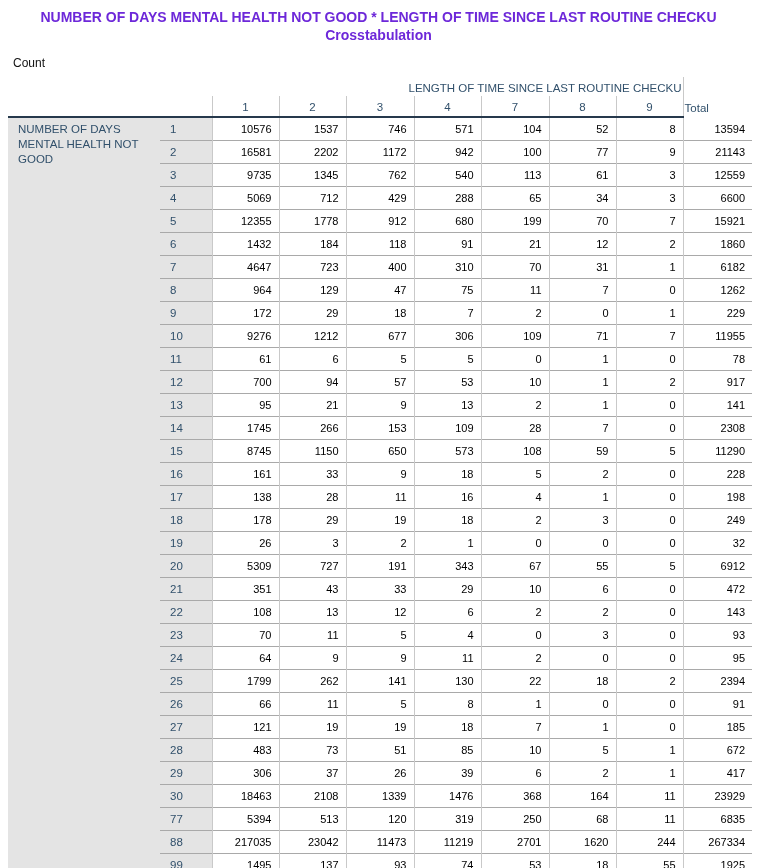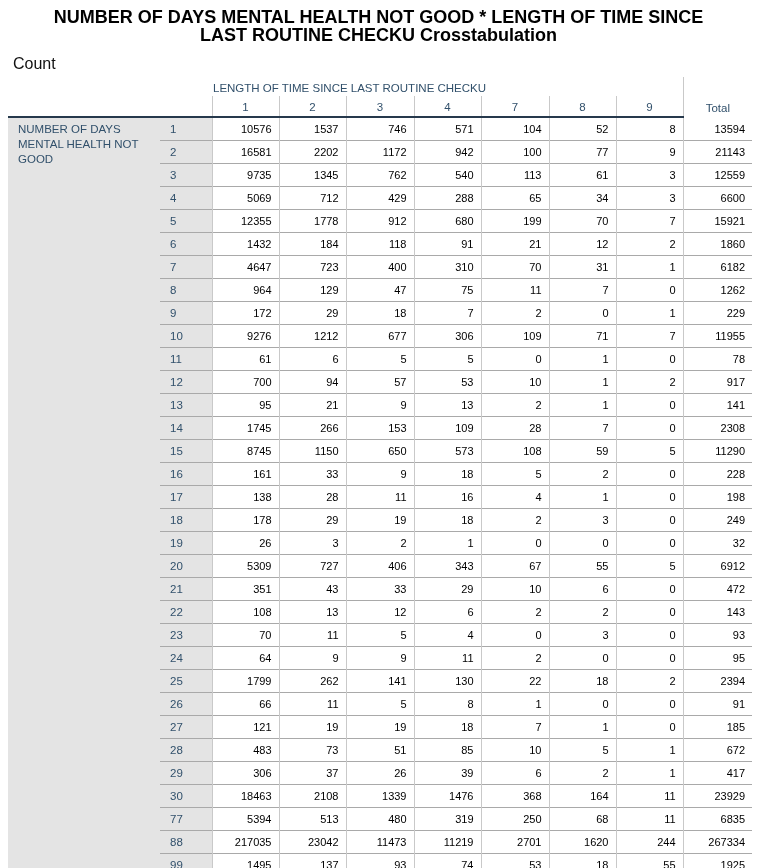--- a/index.html
+++ b/index.html
@@ -12,44 +12,44 @@
   }
   *{box-sizing:border-box;}
   html,body{margin:0;padding:0;}
   body{
     width:757px;height:868px;background:#FFFFFF;
     font-family:"Liberation Sans","DejaVu Sans",sans-serif;
     -webkit-font-smoothing:antialiased;
   }
   .title{
     margin:8px auto 0 auto;max-width:692px;
-    text-align:center;font-size:18px;font-weight:bold;color:#000000;
+    text-align:center;font-size:14px;font-weight:bold;color:#6d28d9;
     line-height:18px;
   }
   .count{
-    margin:13px 0 7px 13px;font-size:16px;color:#111;line-height:13px;
+    margin:13px 0 7px 13px;font-size:12px;color:#111;line-height:13px;
   }
   table{
     border-collapse:collapse;table-layout:fixed;
     margin-left:8px;width:744px;
   }
   td{overflow:hidden;white-space:nowrap;}
   
   td.corner{background:#fff;border:none;}
   td.spanner{
-    text-align:left;vertical-align:bottom;color:var(--label-text);
+    text-align:right;vertical-align:bottom;color:var(--label-text);
     font-size:11.5px;height:19px;padding-bottom:2px;
   }
   td.colhead{
     text-align:center;vertical-align:bottom;color:var(--label-text);
     font-size:11.5px;height:21px;padding-bottom:3px;
     border-left:1px solid var(--colline);
   }
   td.tot-head{
-    text-align:center;vertical-align:bottom;color:var(--label-text);
+    text-align:left;vertical-align:bottom;color:var(--label-text);
     font-size:11.5px;padding-bottom:3px;
     border-left:1px solid var(--colline);
   }
   tr.colhead-row td{border-bottom:2px solid var(--dark);}
   
   td.stub{
     background:var(--stub-bg);vertical-align:top;
     color:var(--label-text);font-size:11.5px;line-height:15px;
     padding:4px 8px 0 10px;white-space:normal;
   }
@@ -314,21 +314,21 @@
           <td class="num">1</td>
           <td class="num">0</td>
           <td class="num">0</td>
           <td class="num">0</td>
           <td class="num">32</td>
         </tr>
         <tr>
           <td class="rowlab">20</td>
           <td class="num">5309</td>
           <td class="num">727</td>
-          <td class="num">406</td>
+          <td class="num">191</td>
           <td class="num">343</td>
           <td class="num">67</td>
           <td class="num">55</td>
           <td class="num">5</td>
           <td class="num">6912</td>
         </tr>
         <tr>
           <td class="rowlab">21</td>
           <td class="num">351</td>
           <td class="num">43</td>
@@ -435,21 +435,21 @@
           <td class="num">1476</td>
           <td class="num">368</td>
           <td class="num">164</td>
           <td class="num">11</td>
           <td class="num">23929</td>
         </tr>
         <tr>
           <td class="rowlab">77</td>
           <td class="num">5394</td>
           <td class="num">513</td>
-          <td class="num">480</td>
+          <td class="num">120</td>
           <td class="num">319</td>
           <td class="num">250</td>
           <td class="num">68</td>
           <td class="num">11</td>
           <td class="num">6835</td>
         </tr>
         <tr>
           <td class="rowlab">88</td>
           <td class="num">217035</td>
           <td class="num">23042</td>

